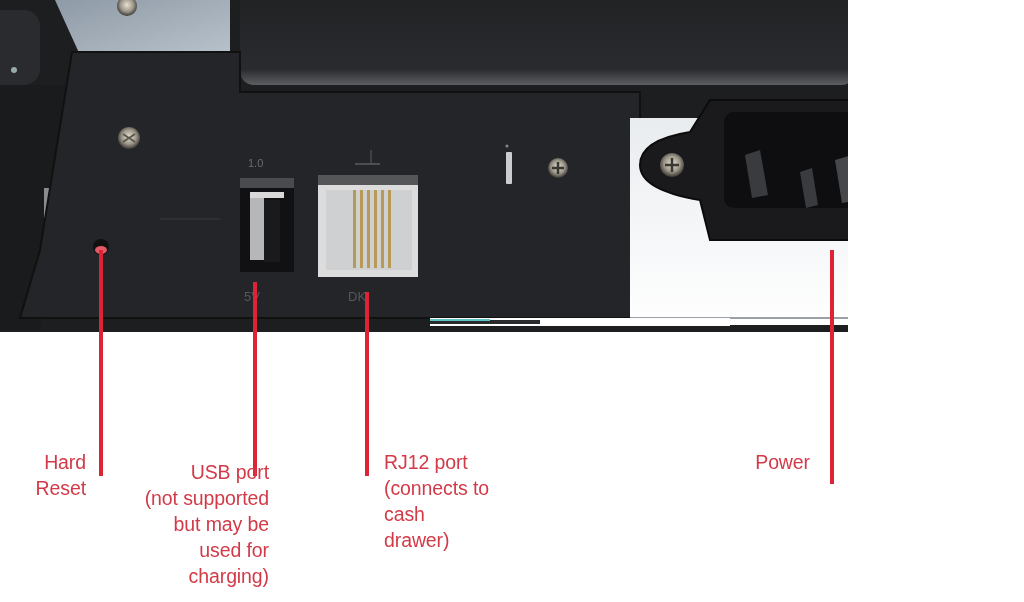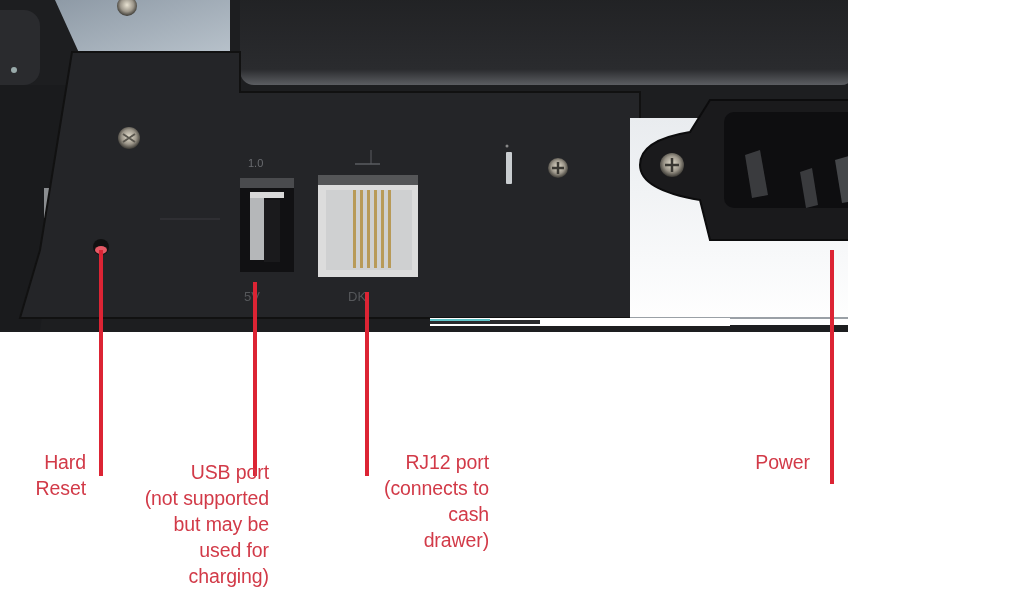--- a/index.html
+++ b/index.html
@@ -13,21 +13,21 @@
 
     .label {
       position: absolute;
       color: #d23a48;
       font-size: 19.5px;
       line-height: 26px;
       white-space: pre-line;
       letter-spacing: -0.1px;
     }
     .label.right { text-align: right; }
-    .label.left { text-align: right; }
+    .label.left { text-align: left; }
   </style>
 </head>
 <body>
 
 <div id="photo">
   <svg width="1024" height="332" viewBox="0 0 1024 332" xmlns="http://www.w3.org/2000/svg">
     <defs>
       <radialGradient id="screwG" cx="50%" cy="45%" r="55%">
         <stop offset="0%" stop-color="#e8e2d2"></stop>
         <stop offset="60%" stop-color="#9c968a"></stop>

